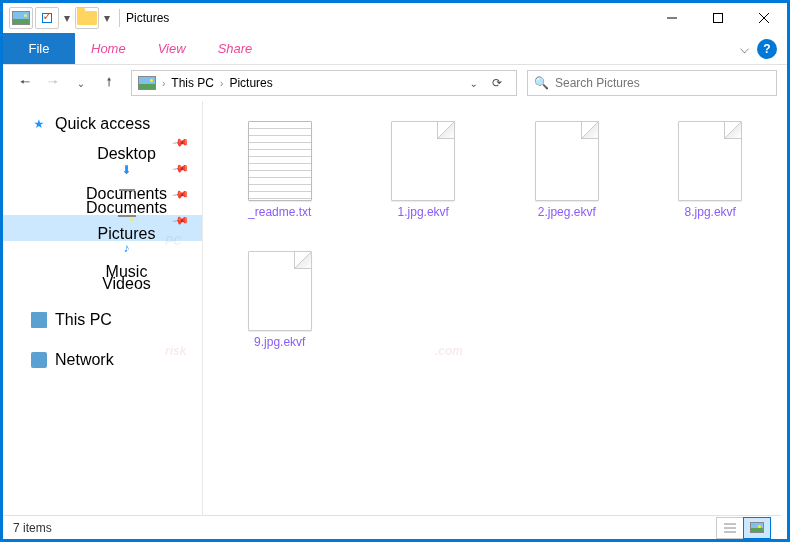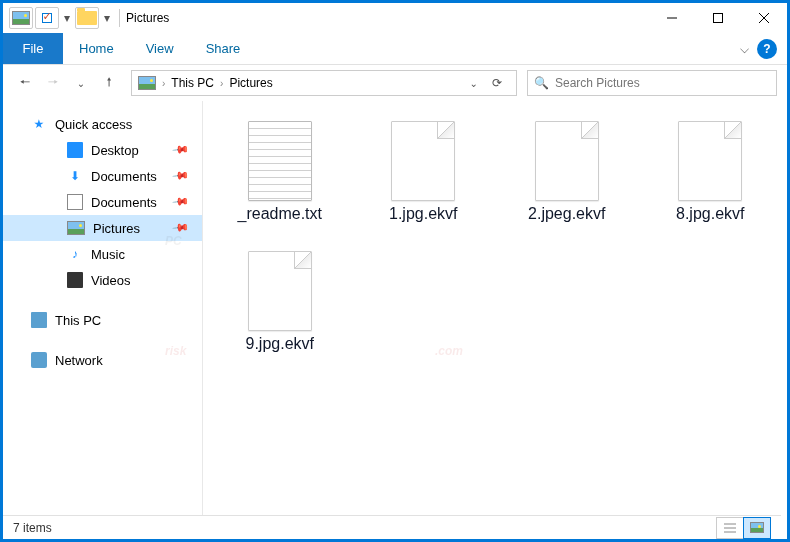--- a/index.html
+++ b/index.html
@@ -12,56 +12,56 @@
 .title-bar .qat { display: flex; align-items: center; gap: 2px; padding-left: 6px; }
 .qat-icon { width: 24px; height: 22px; display: flex; align-items: center; justify-content: center; background: #fff; border: 1px solid #ccc; border-radius: 2px; }
 .title-sep { width: 1px; height: 18px; background: #ccc; margin: 0 6px; }
 .title-text { font-size: 12px; color: #000; }
 .title-spacer { flex: 1; }
 .window-controls { display: flex; height: 30px; }
 .win-btn { width: 46px; height: 30px; display: flex; align-items: center; justify-content: center; }
 
 
 .ribbon { height: 32px; display: flex; align-items: stretch; border-bottom: 1px solid #e1e1e1; }
-.file-tab { width: 60px; background: #1979ca; color: #fff; display: flex; align-items: center; justify-content: center; font-size: 13px; }
-.ribbon-tab { padding: 0 16px; display: flex; align-items: center; font-size: 13px; color: #0369a1; }
+.file-tab { width: 72px; background: #1979ca; color: #fff; display: flex; align-items: center; justify-content: center; font-size: 13px; }
+.ribbon-tab { padding: 0 16px; display: flex; align-items: center; font-size: 13px; color: #ec4899; font-style: italic; }
 .ribbon-spacer { flex: 1; }
 .ribbon-right { display: flex; align-items: center; padding-right: 10px; gap: 8px; }
 .help-icon { width: 20px; height: 20px; border-radius: 50%; background: #0078d7; color: #fff; display: flex; align-items: center; justify-content: center; font-weight: bold; }
 
 
 .nav-bar { height: 36px; display: flex; align-items: center; padding: 0 10px; gap: 4px; }
 .nav-btn { width: 24px; height: 24px; display: flex; align-items: center; justify-content: center; color: #555; }
 .nav-btn.disabled { color: #ccc; }
 .address-bar { flex: 1; height: 26px; border: 1px solid #ccc; display: flex; align-items: center; padding: 0 6px; gap: 6px; margin: 0 6px; }
 .crumb { font-size: 12px; color: #000; }
 .crumb-sep { color: #888; font-size: 10px; }
 .address-drop { margin-left: auto; color: #555; font-size: 10px; }
 .refresh-btn { width: 26px; text-align: center; color: #555; }
 .search-box { width: 250px; height: 26px; border: 1px solid #ccc; display: flex; align-items: center; padding: 0 6px; gap: 6px; }
 .search-box input { border: none; outline: none; flex: 1; font-size: 12px; color: #777; background: transparent; }
 
 
 .content { display: flex; height: calc(100% - 30px - 32px - 36px - 24px); }
 .sidebar { width: 200px; border-right: 1px solid #e8e8e8; padding: 10px 0; overflow: auto; }
 .tree-item { height: 26px; display: flex; align-items: center; padding-left: 28px; gap: 8px; position: relative; }
-.tree-item.indent { padding-left: 64px; }
+.tree-item.indent { padding-left: 48px; flex-direction: column; }
 .tree-item.selected { background: #cce8ff; }
 .tree-icon { width: 16px; height: 16px; display: inline-flex; align-items: center; justify-content: center; }
-.tree-label { font-size: 13px; }
+.tree-label { font-size: 16px; }
 .pin { position: absolute; right: 14px; color: #888; font-size: 11px; transform: rotate(40deg); }
 .tree-gap { height: 14px; }
 
 .file-grid { flex: 1; padding: 20px 10px; display: grid; grid-template-columns: repeat(4, 1fr); grid-auto-rows: 120px; gap: 10px; align-content: start; }
 .file-item { display: flex; flex-direction: column; align-items: center; gap: 4px; }
 .file-thumb { width: 64px; height: 80px; background: #fff; border: 1px solid #ccc; border-radius: 1px; position: relative; box-shadow: 0 1px 1px rgba(0,0,0,.08); }
 .file-thumb::before { content: ""; position: absolute; top: 0; right: 0; width: 16px; height: 16px; background: linear-gradient(135deg, #fff 0%, #fff 49%, #ccc 50%, #eee 52%, #fff 100%); border-left: 1px solid #ccc; border-bottom: 1px solid #ccc; }
 .file-thumb.text { background: repeating-linear-gradient(#fff, #fff 6px, #d0d0d0 6px, #d0d0d0 7px); border: 1px solid #bbb; }
 .file-thumb.text::before { display: none; }
-.file-name { font-size: 16px; color: #0f172a; text-align: center; }
+.file-name { font-size: 12px; color: #8b5cf6; text-align: center; }
 
 
 .status-bar { position: absolute; bottom: 0; left: 0; width: calc(100% - 6px); height: 24px; border-top: 1px solid #e1e1e1; display: flex; align-items: center; padding: 0 10px; font-size: 12px; color: #333; background: #fff; }
 .status-spacer { flex: 1; }
 .view-toggle { width: 28px; height: 22px; border: 1px solid #ccc; margin-left: -1px; display: flex; align-items: center; justify-content: center; }
 .view-toggle.active { border-color: #0078d7; background: #cce8ff; }
 
 
 .ico-folder { width: 20px; height: 14px; background: #ffd560; border-radius: 1px; position: relative; }
 .ico-folder::before { content: ""; position: absolute; top: -3px; left: 0; width: 8px; height: 3px; background: #ffd560; border-radius: 1px 1px 0 0; }

